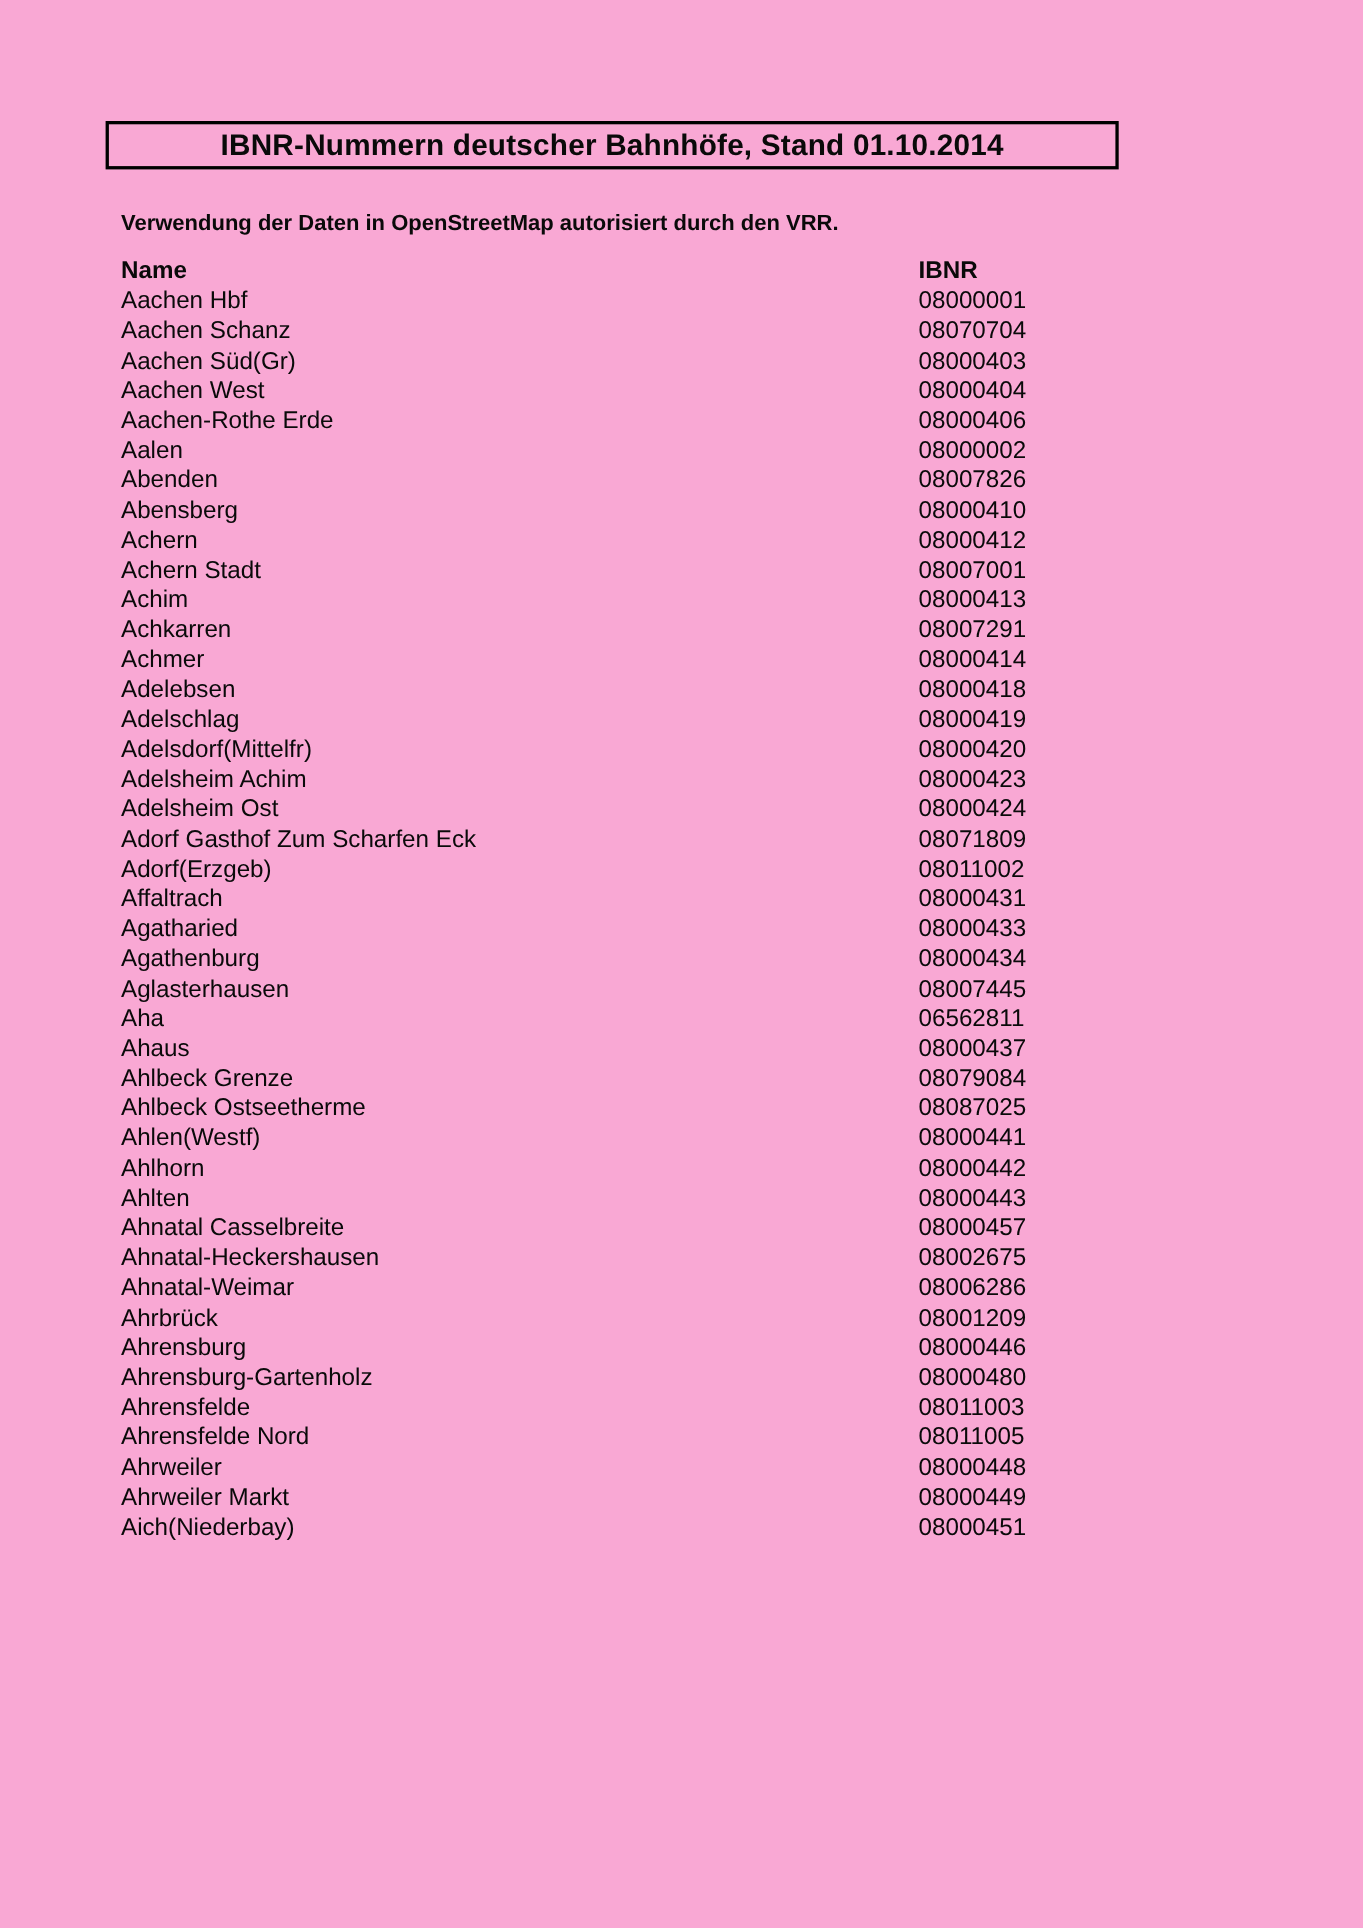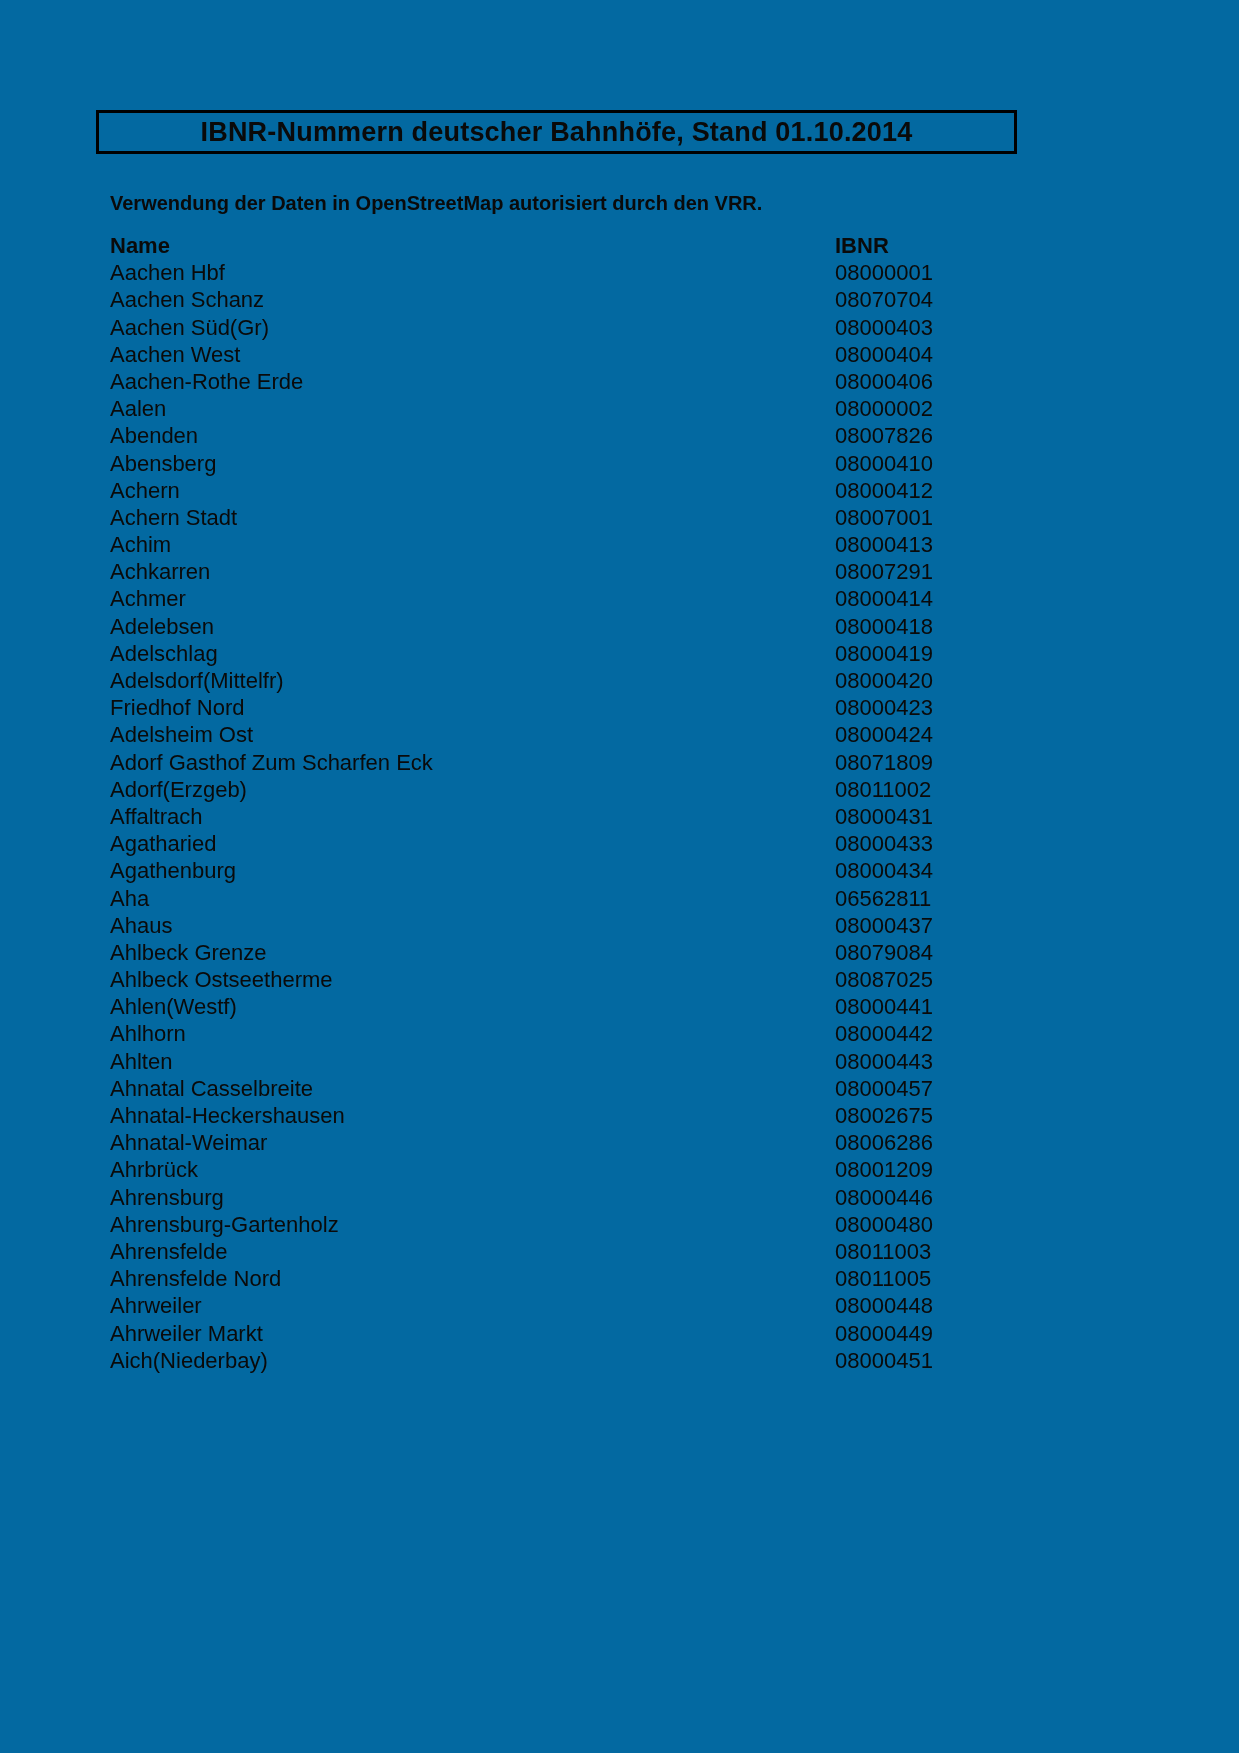--- a/index.html
+++ b/index.html
@@ -4,21 +4,21 @@
 <style>
   html, body {
     margin: 0;
     padding: 0;
     background: #ffffff;
   }
   .page {
     position: relative;
     width: 1239px;
     height: 1753px;
-    background: #0369a1;
+    background: #f9a8d4;
     color: #0a0a0a;
     font-family: "Liberation Sans", sans-serif;
     overflow: hidden;
   }
   .title-box {
     position: absolute;
     left: 96px;
     top: 110px;
     width: 915px;
     height: 38px;
@@ -157,21 +157,21 @@
     <span class="cell-name">Adelschlag</span>
     <span class="cell-ibnr">08000419</span>
   </div>
 
   <div class="t-row">
     <span class="cell-name">Adelsdorf(Mittelfr)</span>
     <span class="cell-ibnr">08000420</span>
   </div>
 
   <div class="t-row">
-    <span class="cell-name">Friedhof Nord</span>
+    <span class="cell-name">Adelsheim Achim</span>
     <span class="cell-ibnr">08000423</span>
   </div>
 
   <div class="t-row">
     <span class="cell-name">Adelsheim Ost</span>
     <span class="cell-ibnr">08000424</span>
   </div>
 
   <div class="t-row">
     <span class="cell-name">Adorf Gasthof Zum Scharfen Eck</span>
@@ -192,20 +192,24 @@
   <div class="t-row">
     <span class="cell-name">Agatharied</span>
     <span class="cell-ibnr">08000433</span>
   </div>
 
   <div class="t-row">
     <span class="cell-name">Agathenburg</span>
     <span class="cell-ibnr">08000434</span>
   </div>
 
+  <div class="t-row">
+    <span class="cell-name">Aglasterhausen</span>
+    <span class="cell-ibnr">08007445</span>
+  </div>
 
   <div class="t-row">
     <span class="cell-name">Aha</span>
     <span class="cell-ibnr">06562811</span>
   </div>
 
   <div class="t-row">
     <span class="cell-name">Ahaus</span>
     <span class="cell-ibnr">08000437</span>
   </div>

